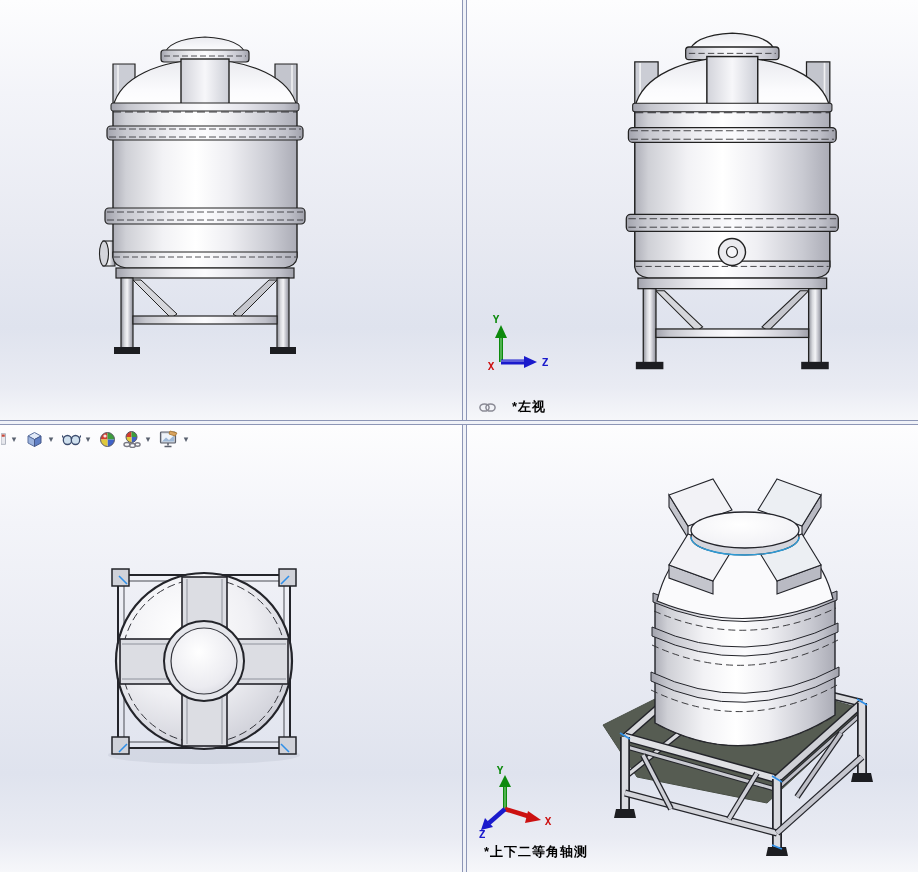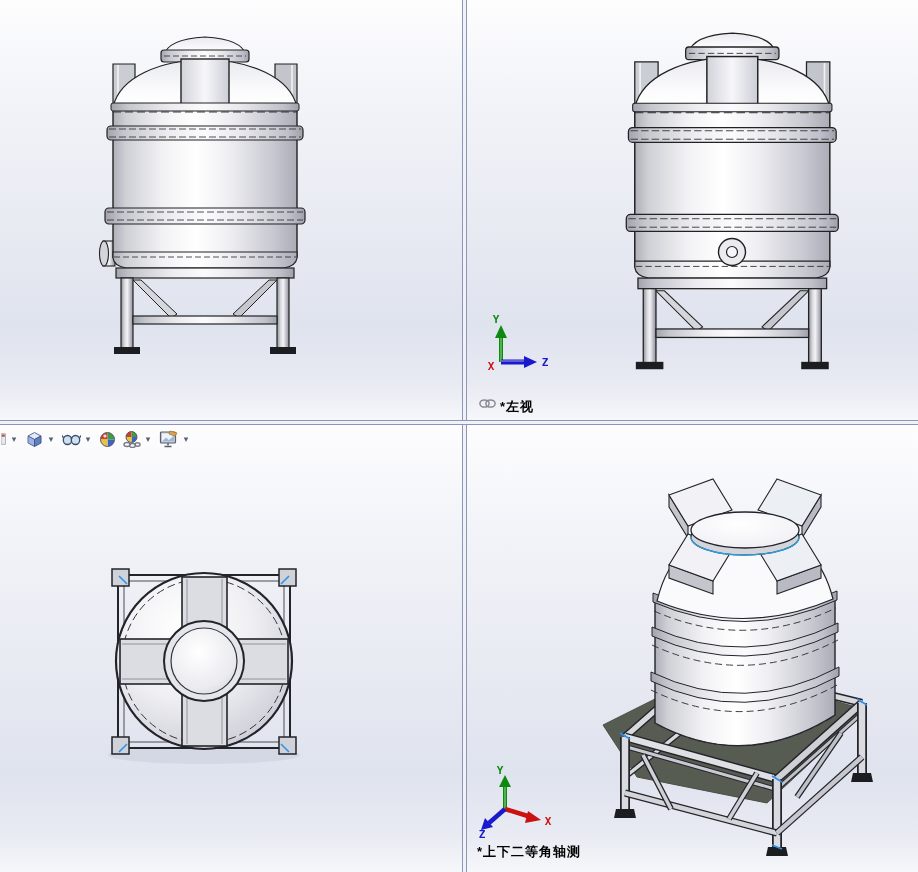--- a/index.html
+++ b/index.html
@@ -15,21 +15,21 @@
   #vp-front{left:0;top:0;width:462px;height:420px;}
   #vp-left{left:467px;top:0;width:451px;height:420px;}
   #vp-top{left:0;top:425px;width:462px;height:447px;}
   #vp-iso{left:467px;top:425px;width:451px;height:447px;}
   .vdiv{position:absolute;left:462px;top:0;width:5px;height:872px;
     background:linear-gradient(90deg,#8d96b6 0 1px,#f0f2f8 1px 4px,#8d96b6 4px 5px);}
   .hdiv{position:absolute;left:0;top:420px;width:918px;height:5px;
     background:linear-gradient(180deg,#8d96b6 0 1px,#f0f2f8 1px 4px,#8d96b6 4px 5px);}
   .vp svg.scene{position:absolute;left:0;top:0;}
   .view-label{
-    position:absolute;display:flex;align-items:flex-start;gap:4px;
+    position:absolute;display:flex;align-items:center;gap:16px;
     font-size:13px;font-weight:bold;color:#000;letter-spacing:1px;white-space:nowrap;
   }
   .triad{position:absolute;}
   .triad text{font-size:11px;font-weight:bold;font-family:"DejaVu Sans Mono",monospace;}
   
   .hud{
     position:absolute;left:0;top:2px;height:24px;display:flex;align-items:center;
   }
   .hud .btn{
     display:flex;align-items:center;justify-content:center;
@@ -381,19 +381,19 @@
     <line x1="30" y1="44" x2="30" y2="20" stroke="#7ccf7c" stroke-width="1.2"></line>
     <polygon points="30,10 24,22 36,22" fill="#0d8a0d"></polygon>
     <line x1="30" y1="44" x2="56" y2="52" stroke="#cc1111" stroke-width="4.5"></line>
     <polygon points="66,55 53,46 50,58" fill="#cc1111"></polygon>
     <line x1="30" y1="44" x2="14" y2="58" stroke="#1a1acc" stroke-width="4.5"></line>
     <polygon points="6,65 18,62 10,53" fill="#1a1acc"></polygon>
     <text x="25" y="9" fill="#0d8a0d" text-anchor="middle">Y</text>
     <text x="73" y="60" fill="#cc1111" text-anchor="middle">X</text>
     <text x="7" y="73" fill="#1a1acc" text-anchor="middle">Z</text>
   </svg>
-  <div class="view-label" style="left:10px;top:418px;">
+  <div class="view-label" style="left:17px;top:418px;">
     <span>*上下二等角轴测</span>
   </div>
 </div>
 
 <div class="vdiv"></div>
 <div class="hdiv"></div>
 
 </body></html>

